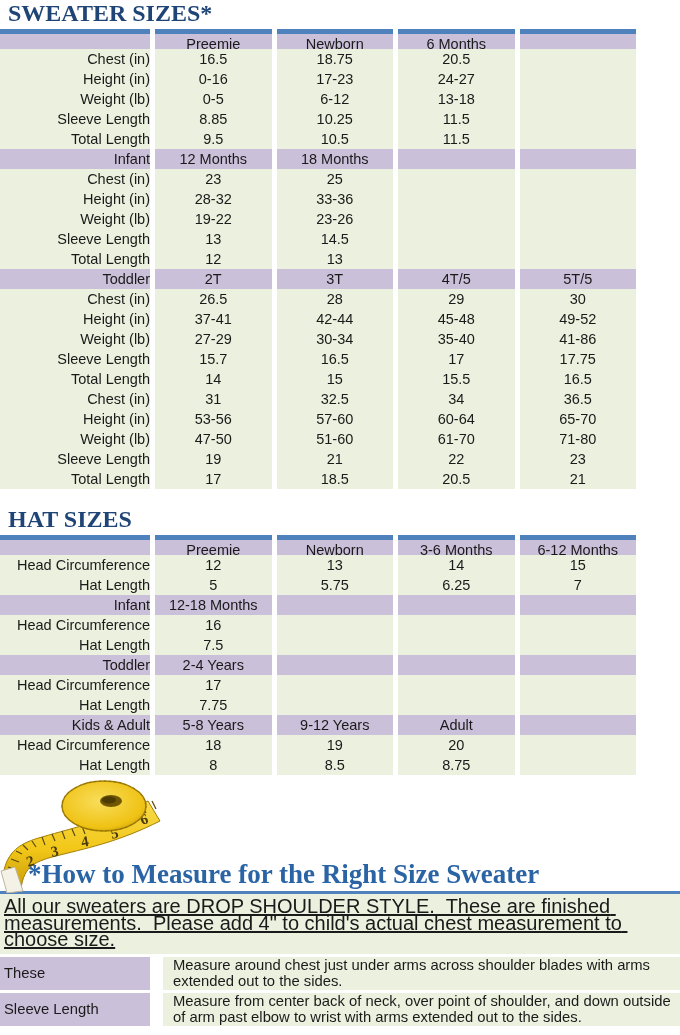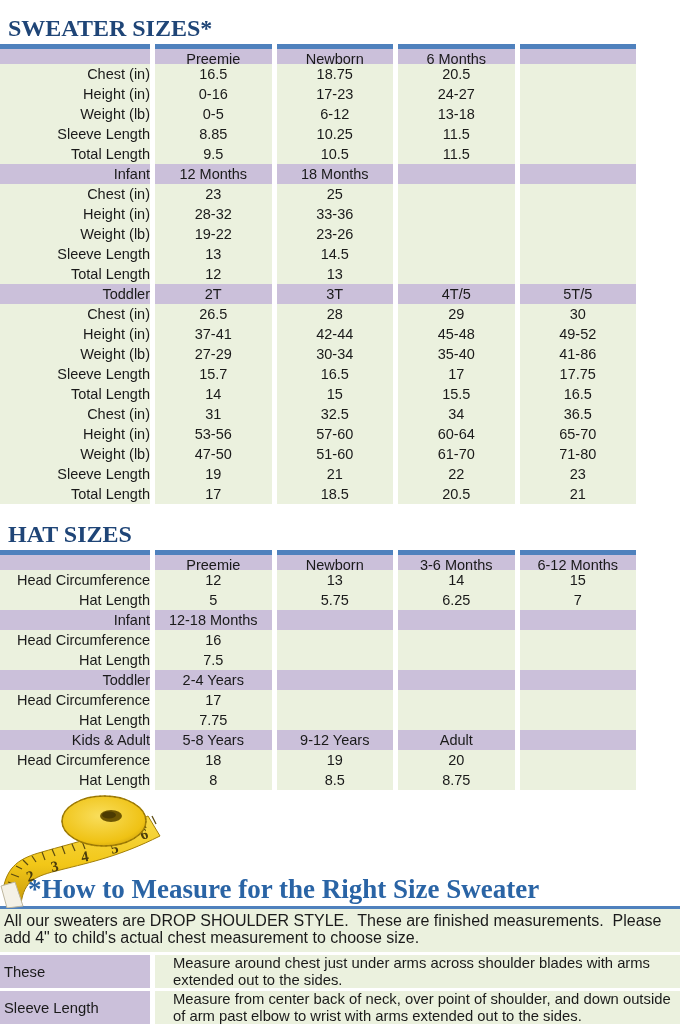--- a/index.html
+++ b/index.html
@@ -12,21 +12,21 @@
   }
   *{box-sizing:border-box;margin:0;padding:0;}
   html,body{background:#fff;}
   body{width:680px;font-family:"Liberation Sans",sans-serif;color:var(--ink);}
   .page{width:680px;position:relative;}
 
   h1.tbl-title{
     font-family:"Liberation Serif",serif;
     font-weight:bold;color:var(--title);
     font-size:24px;line-height:27px;
-    margin:15px 0 2px 8px;letter-spacing:0px;
+    margin:0 0 2px 8px;letter-spacing:0px;
   }
   h1.tbl-title.hat{margin-top:17px;}
 
   
   .sizing-table{width:636px;}
   .t-row{display:grid;grid-template-columns:150px repeat(4,1fr);column-gap:5px;}
   .t-row > div{
     height:20px;line-height:20px;font-size:14.5px;
     white-space:nowrap;overflow:hidden;
   }
@@ -41,32 +41,34 @@
   h2.measure-title{
     position:absolute;left:28px;bottom:2px;
     font-family:"Liberation Serif",serif;font-weight:bold;
     color:var(--mtitle);font-size:27px;line-height:30px;white-space:nowrap;
   }
 
   
   .intro{
     border-top:3px solid var(--bar);
     background:var(--grn);
-    font-size:16px;line-height:16.5px;
+    font-size:20px;line-height:16.5px;
     padding:4px 6px 6px 4px;
     white-space:pre-wrap;
+    text-decoration:underline;
   }
   .m-row{display:grid;grid-template-columns:150px 1fr;column-gap:5px;margin-top:3px;}
   .m-row .m-lbl{
     background:var(--lav);font-size:14.8px;
     display:flex;align-items:center;padding-left:4px;
   }
   .m-row .m-txt{
     background:var(--grn);font-size:14.8px;line-height:16.5px;
-    padding:0 4px 0 18px;
+    padding:0 4px 0 10px;
+    margin-left:8px;
   }
 </style>
 </head>
 <body>
 
 <div class="page">
 
   <h1 class="tbl-title">SWEATER SIZES*</h1>
 
   <div class="sizing-table">

